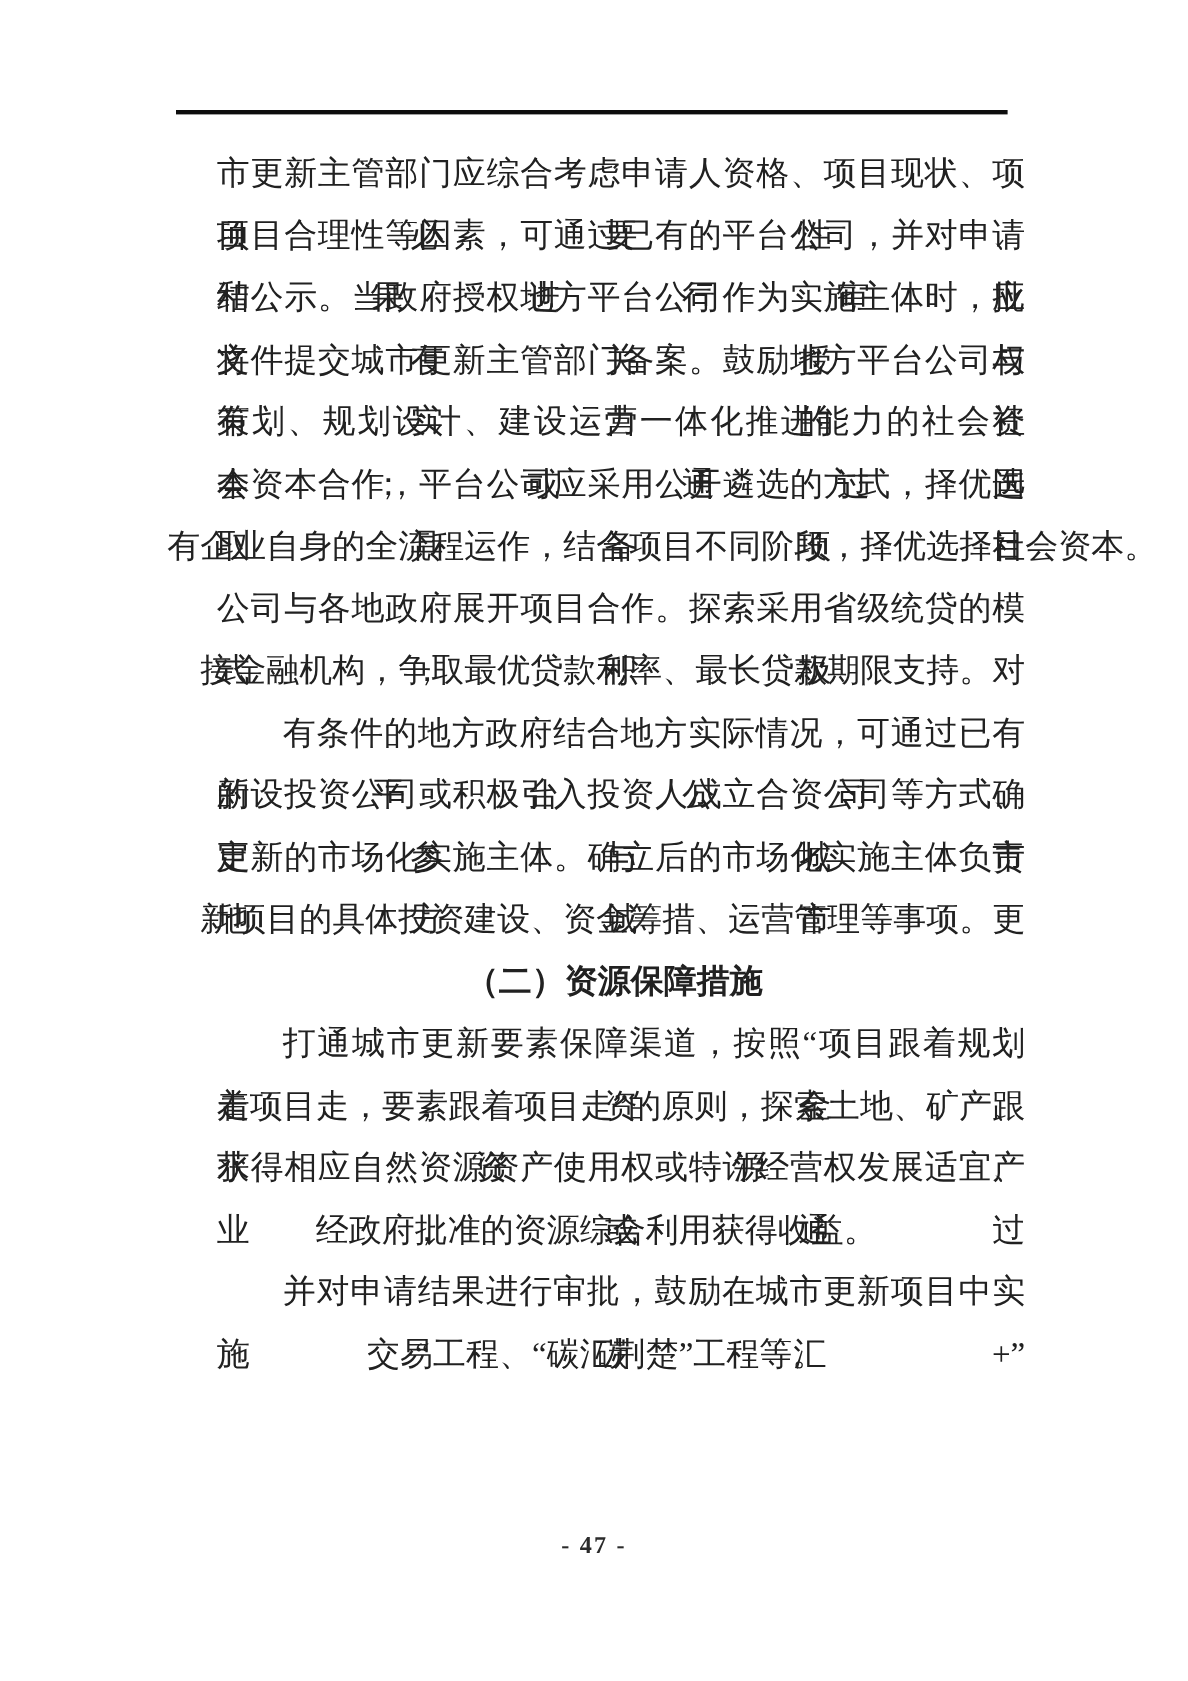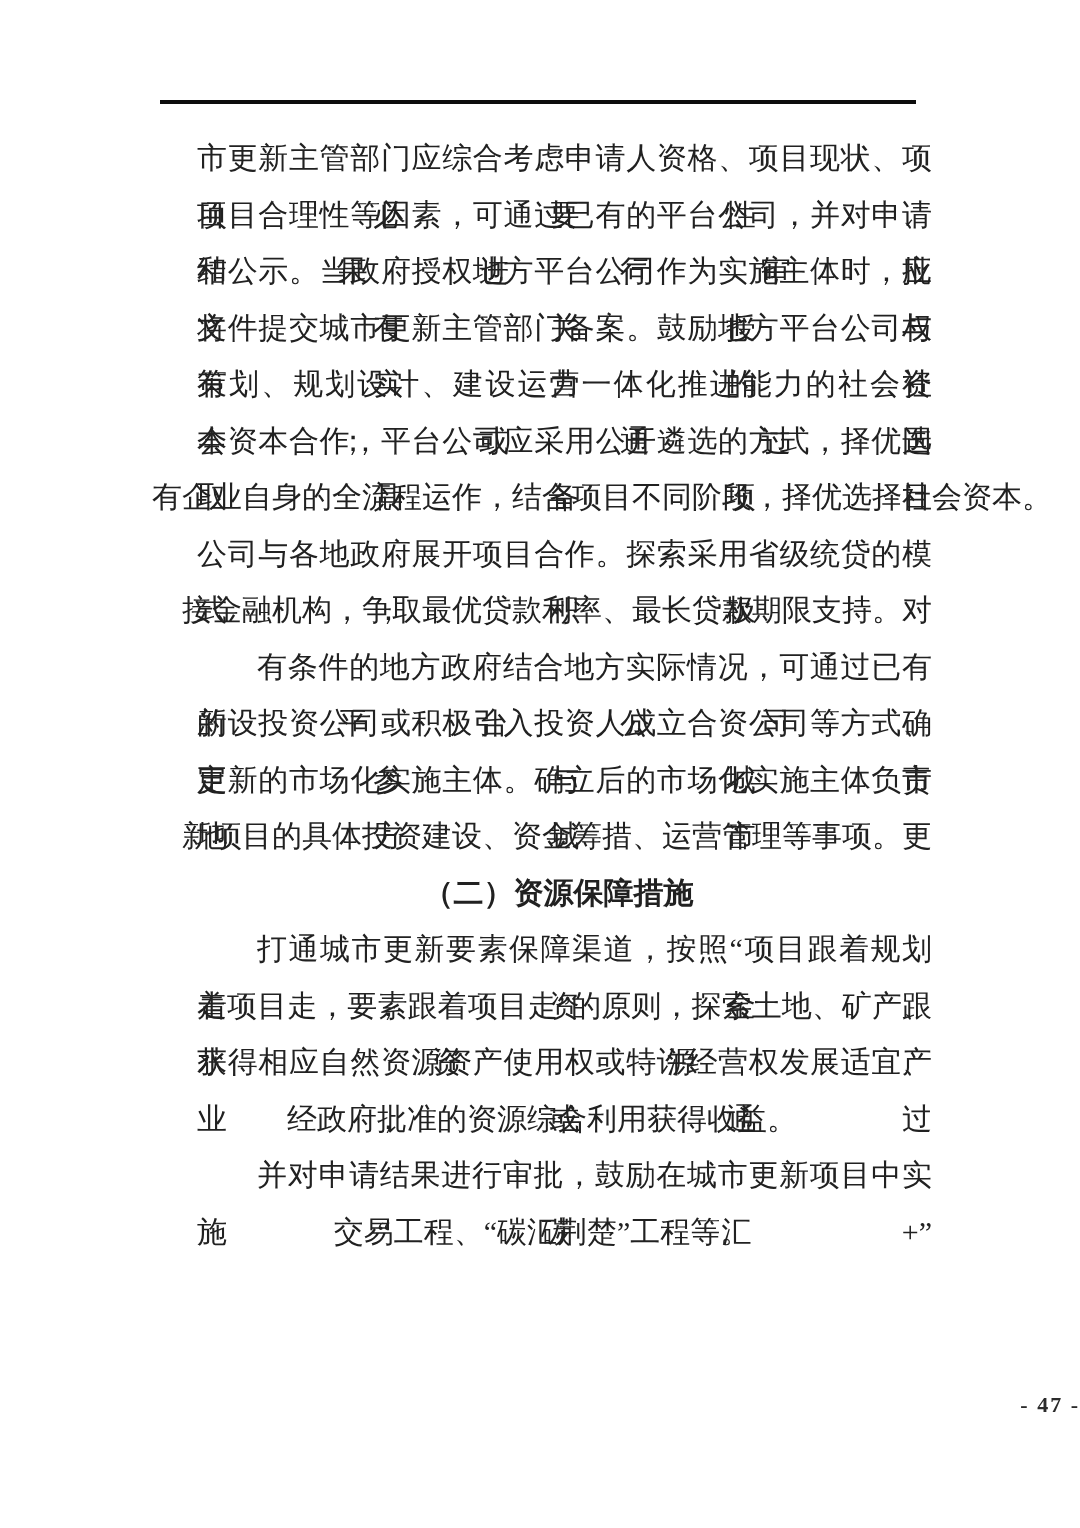--- a/index.html
+++ b/index.html
@@ -46,21 +46,21 @@
     margin-left: 45px;
   }
   .text-line.indent-1 { text-indent: 33px; }
   .text-line.indent-2 { text-indent: 60px; }
   .text-line.bold { font-weight: bold; }
   .page-number {
     position: absolute;
     top: 1392px;
     left: 0;
     width: 1080px;
-    text-align: right;
+    text-align: center;
     font-size: 22px;
     font-weight: bold;
     color: #2b2b2b;
     font-family: "Liberation Serif", "DejaVu Serif", serif;
     letter-spacing: 2px;
   }
 </style>
 </head>
 <body>
 

